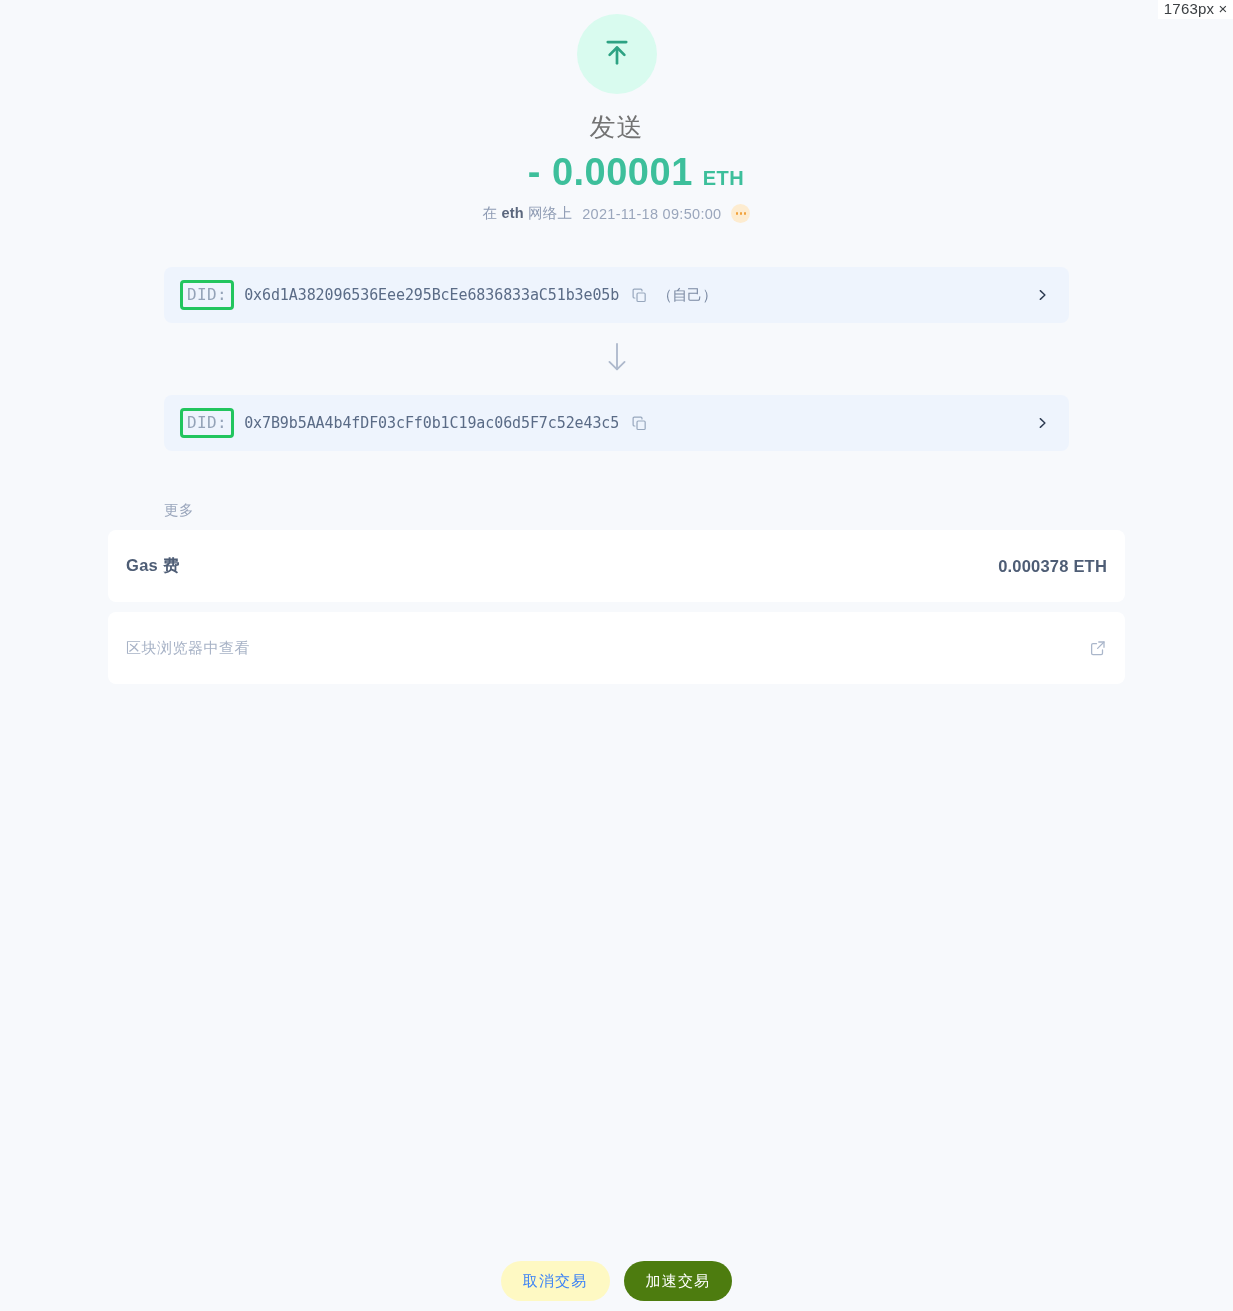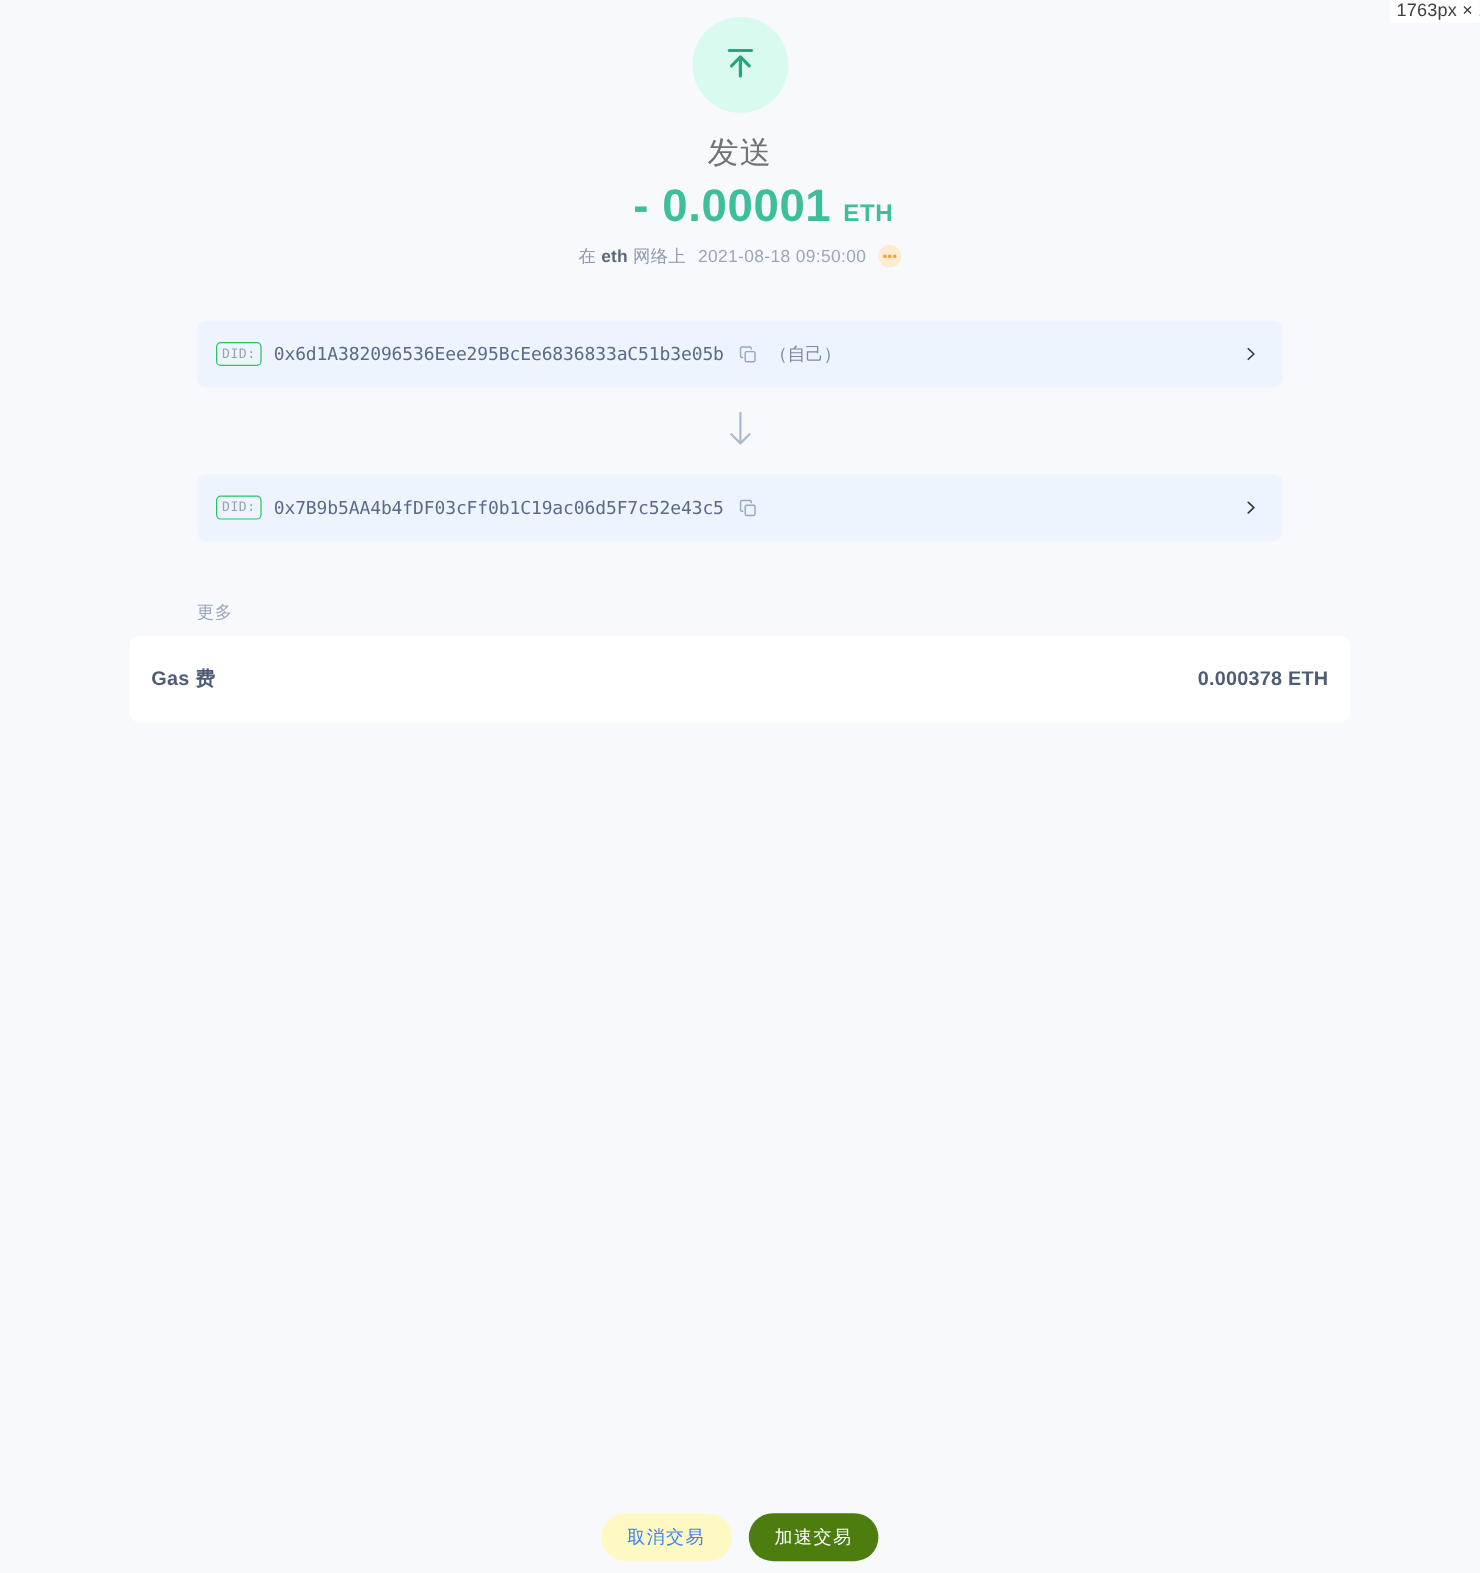--- a/index.html
+++ b/index.html
@@ -122,24 +122,24 @@
     height: 56px;
     background: #eef4fd;
     border-radius: 8px;
     display: flex;
     align-items: center;
     padding: 0 22px 0 16px;
   }
 
   .did-badge {
     flex: 0 0 auto;
-    border: 1px solid #22c55e;
+    border: 3px solid #22c55e;
     border-radius: 4px;
     color: #94a3b8;
-    font-size: 11px;
+    font-size: 16px;
     line-height: 1;
     padding: 3.5px 4px 4px 4px;
     letter-spacing: 0.4px;
     font-family: "DejaVu Sans Mono", "Liberation Mono", monospace;
     margin-right: 10px;
   }
 
   .addr-text {
     font-family: "DejaVu Sans Mono", "Liberation Mono", monospace;
     font-size: 15px;
@@ -269,21 +269,21 @@
 
     <div class="tx-title">发送</div>
 
     <div class="amount-row">
       <span class="amount-value">- 0.00001</span>
       <span class="amount-symbol">ETH</span>
     </div>
 
     <div class="meta-row">
       <span class="meta-network"><span>在 </span><b>eth</b><span> 网络上</span></span>
-      <span class="meta-time">2021-08-18 09:50:00</span>
+      <span class="meta-time">2021-11-18 09:50:00</span>
       <span class="pending-dot">
         <i></i>
           <i></i>
           <i></i>
       </span>
     </div>
   </div>
 
   <div class="addr-wrap">
 
@@ -332,20 +332,30 @@
 
   <div class="more-label">更多</div>
 
   <div class="info-wrap">
 
     <div class="info-card">
       <span class="info-key">Gas 费</span>
       <span class="info-val">0.000378 ETH</span>
     </div>
 
+    <div class="info-card">
+      <span class="info-key-muted">区块浏览器中查看</span>
+      <span class="ext-icon">
+        <svg width="18" height="18" viewBox="0 0 24 24" fill="none" stroke="#aab6ca" stroke-width="1.7" stroke-linecap="round" stroke-linejoin="round">
+          <path d="M13 4h7v7"></path>
+          <line x1="11.5" y1="12.5" x2="20" y2="4"></line>
+          <path d="M18 14.5V19a1.8 1.8 0 0 1-1.8 1.8H5.3A1.8 1.8 0 0 1 3.5 19V8.1A1.8 1.8 0 0 1 5.3 6.3H10"></path>
+        </svg>
+      </span>
+    </div>
   </div>
 
   <div class="footer">
     <button class="btn btn-secondary">取消交易</button>
     <button class="btn btn-primary">加速交易</button>
   </div>
 
 </div>
 
 </body></html>

